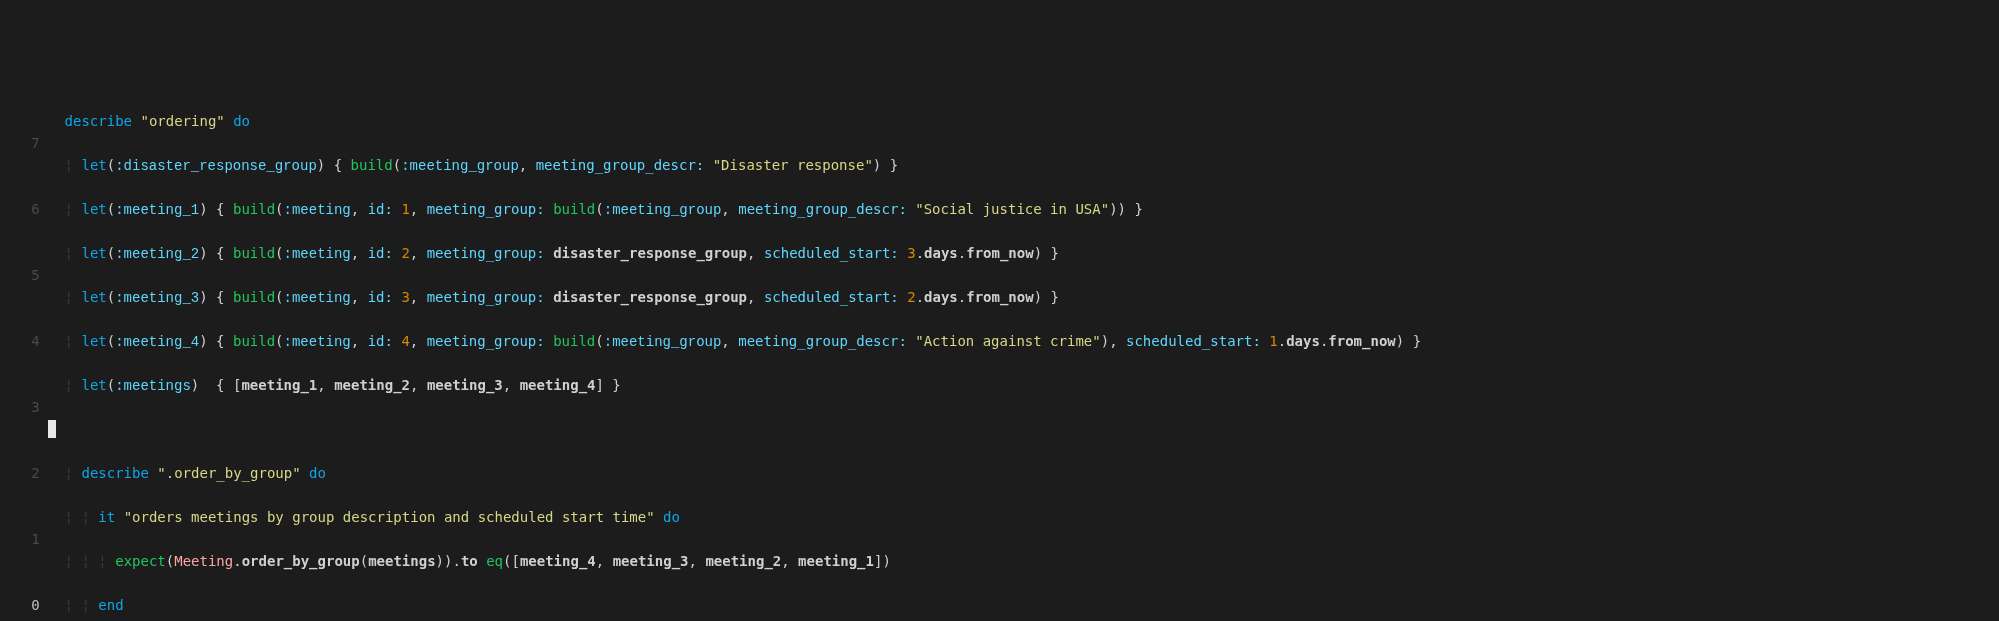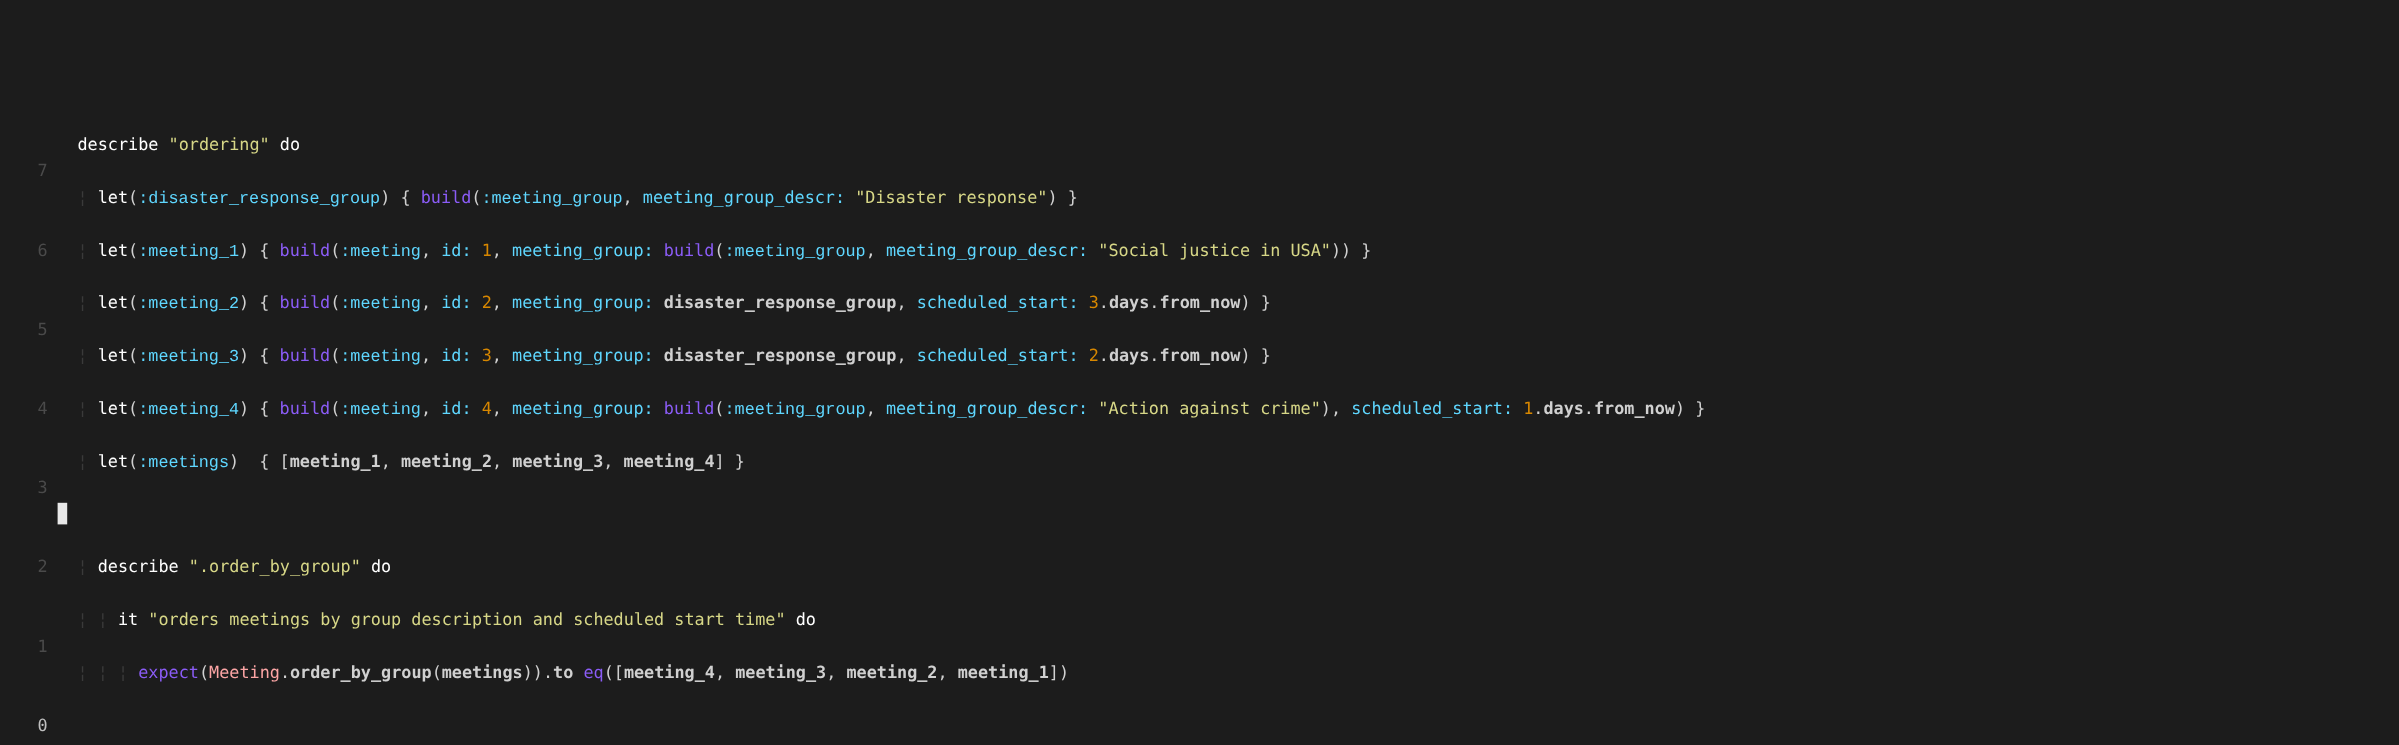--- a/index.html
+++ b/index.html
@@ -25,23 +25,23 @@
   .line { height: 22px; white-space: pre; }
   .cursor {
     display: inline-block;
     background: #e8e8e8;
     width: 8px;
     height: 18px;
     vertical-align: middle;
     margin-top: -2px;
   }
   
-  .kw-let   { color: #ffffff; } 
+  .kw-let   { color: #0ea5e9; } 
   .sym      { color: #5fd7ff; font-family: Liberation Mono, monospace; } 
-  .meth     { color: #8b5cf6; } 
+  .meth     { color: #22c55e; } 
   .ident    { color: #d0d0d0; font-weight: bold; }
   .punc     { color: #d0d0d0; }
   .arglbl   { color: #5fd7ff; }
   .str      { color: #d7d787; }
   .num      { color: #d78700; }
   .const    { color: #fca5a5; } 
   .guide    { color: #3a3a3a; }
 </style>
 </head>
 <body>
@@ -79,20 +79,21 @@
 <div class="line">  <span class="guide">¦</span> <span class="kw-let">let</span><span class="punc">(</span><span class="sym">:disaster_response_group</span><span class="punc">)</span> <span class="punc">{</span> <span class="meth">build</span><span class="punc">(</span><span class="sym">:meeting_group</span><span class="punc">,</span> <span class="arglbl">meeting_group_descr:</span> <span class="str">"Disaster response"</span><span class="punc">)</span> <span class="punc">}</span></div>
 <div class="line">  <span class="guide">¦</span> <span class="kw-let">let</span><span class="punc">(</span><span class="sym">:meeting_1</span><span class="punc">)</span> <span class="punc">{</span> <span class="meth">build</span><span class="punc">(</span><span class="sym">:meeting</span><span class="punc">,</span> <span class="arglbl">id:</span> <span class="num">1</span><span class="punc">,</span> <span class="arglbl">meeting_group:</span> <span class="meth">build</span><span class="punc">(</span><span class="sym">:meeting_group</span><span class="punc">,</span> <span class="arglbl">meeting_group_descr:</span> <span class="str">"Social justice in USA"</span><span class="punc">)</span><span class="punc">)</span> <span class="punc">}</span></div>
 <div class="line">  <span class="guide">¦</span> <span class="kw-let">let</span><span class="punc">(</span><span class="sym">:meeting_2</span><span class="punc">)</span> <span class="punc">{</span> <span class="meth">build</span><span class="punc">(</span><span class="sym">:meeting</span><span class="punc">,</span> <span class="arglbl">id:</span> <span class="num">2</span><span class="punc">,</span> <span class="arglbl">meeting_group:</span> <span class="ident">disaster_response_group</span><span class="punc">,</span> <span class="arglbl">scheduled_start:</span> <span class="num">3</span><span class="punc">.</span><span class="ident">days</span><span class="punc">.</span><span class="ident">from_now</span><span class="punc">)</span> <span class="punc">}</span></div>
 <div class="line">  <span class="guide">¦</span> <span class="kw-let">let</span><span class="punc">(</span><span class="sym">:meeting_3</span><span class="punc">)</span> <span class="punc">{</span> <span class="meth">build</span><span class="punc">(</span><span class="sym">:meeting</span><span class="punc">,</span> <span class="arglbl">id:</span> <span class="num">3</span><span class="punc">,</span> <span class="arglbl">meeting_group:</span> <span class="ident">disaster_response_group</span><span class="punc">,</span> <span class="arglbl">scheduled_start:</span> <span class="num">2</span><span class="punc">.</span><span class="ident">days</span><span class="punc">.</span><span class="ident">from_now</span><span class="punc">)</span> <span class="punc">}</span></div>
 <div class="line">  <span class="guide">¦</span> <span class="kw-let">let</span><span class="punc">(</span><span class="sym">:meeting_4</span><span class="punc">)</span> <span class="punc">{</span> <span class="meth">build</span><span class="punc">(</span><span class="sym">:meeting</span><span class="punc">,</span> <span class="arglbl">id:</span> <span class="num">4</span><span class="punc">,</span> <span class="arglbl">meeting_group:</span> <span class="meth">build</span><span class="punc">(</span><span class="sym">:meeting_group</span><span class="punc">,</span> <span class="arglbl">meeting_group_descr:</span> <span class="str">"Action against crime"</span><span class="punc">)</span><span class="punc">,</span> <span class="arglbl">scheduled_start:</span> <span class="num">1</span><span class="punc">.</span><span class="ident">days</span><span class="punc">.</span><span class="ident">from_now</span><span class="punc">)</span> <span class="punc">}</span></div>
 <div class="line">  <span class="guide">¦</span> <span class="kw-let">let</span><span class="punc">(</span><span class="sym">:meetings</span><span class="punc">)</span>  <span class="punc">{</span> <span class="punc">[</span><span class="ident">meeting_1</span><span class="punc">,</span> <span class="ident">meeting_2</span><span class="punc">,</span> <span class="ident">meeting_3</span><span class="punc">,</span> <span class="ident">meeting_4</span><span class="punc">]</span> <span class="punc">}</span></div>
 <div class="line"><span class="cursor"></span></div>
 <div class="line">  <span class="guide">¦</span> <span class="kw-let">describe</span> <span class="str">".order_by_group"</span> <span class="kw-let">do</span></div>
 <div class="line">  <span class="guide">¦</span> <span class="guide">¦</span> <span class="kw-let">it</span> <span class="str">"orders meetings by group description and scheduled start time"</span> <span class="kw-let">do</span></div>
 <div class="line">  <span class="guide">¦</span> <span class="guide">¦</span> <span class="guide">¦</span> <span class="meth">expect</span><span class="punc">(</span><span class="const">Meeting</span><span class="punc">.</span><span class="ident">order_by_group</span><span class="punc">(</span><span class="ident">meetings</span><span class="punc">)</span><span class="punc">)</span><span class="punc">.</span><span class="ident">to</span> <span class="meth">eq</span><span class="punc">(</span><span class="punc">[</span><span class="ident">meeting_4</span><span class="punc">,</span> <span class="ident">meeting_3</span><span class="punc">,</span> <span class="ident">meeting_2</span><span class="punc">,</span> <span class="ident">meeting_1</span><span class="punc">]</span><span class="punc">)</span></div>
+<div class="line">  <span class="guide">¦</span> <span class="guide">¦</span> <span class="kw-let">end</span></div>
 
 
 
 
 
 
 
 
 
 

